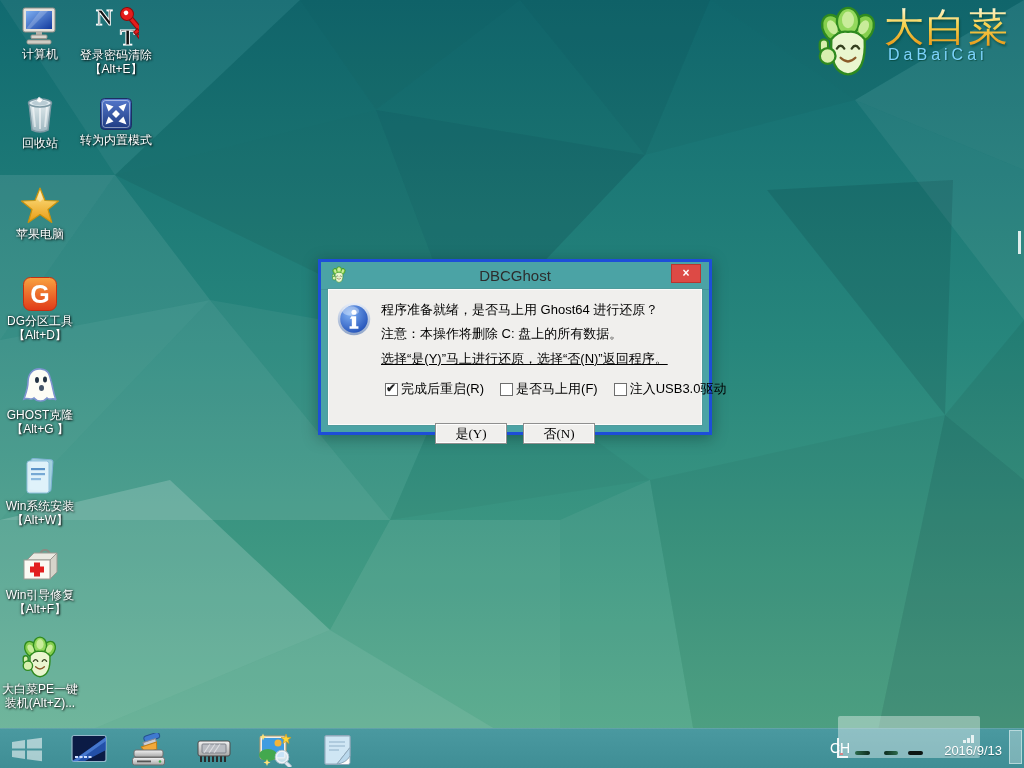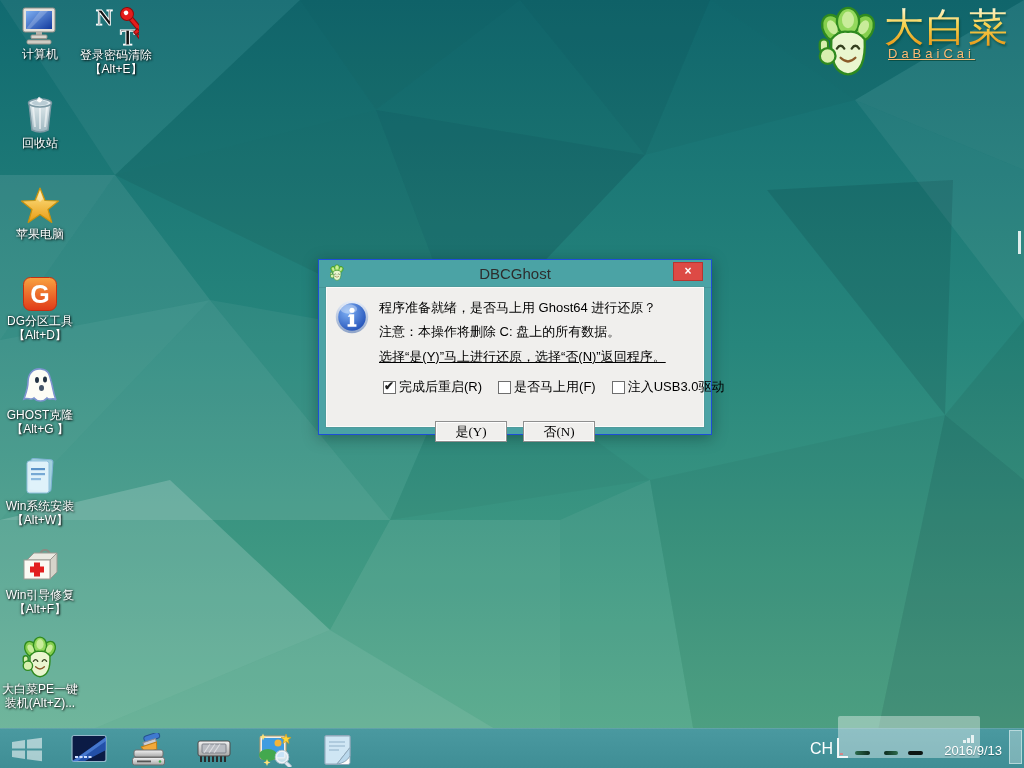--- a/index.html
+++ b/index.html
@@ -13,26 +13,26 @@
   .dicon .lbl{display:block;color:#fff;font-size:12px;line-height:14px;
     text-shadow:1px 1px 2px rgba(0,0,0,.85),0 0 3px rgba(0,0,0,.6);}
 
   
   #logo{position:absolute;left:818px;top:6px;z-index:2;display:flex;align-items:flex-start;}
   #logo .mascot{margin-right:6px;}
   #logo .ttl{font-size:40px;font-weight:normal;line-height:42px;letter-spacing:2px;
     background:linear-gradient(#fff6d0 5%,#f7d24e 45%,#e89a1a 95%);
     -webkit-background-clip:text;background-clip:text;color:transparent;
     filter:drop-shadow(1px 2px 1px rgba(0,60,45,.55));}
-  #logo .sub{font-size:13px;color:#fdba74;letter-spacing:4px;margin-top:-2px;padding-left:4px;
-    text-shadow:1px 1px 1px rgba(0,60,45,.6);text-decoration:underline;}
+  #logo .sub{font-size:16px;color:#7dd3fc;letter-spacing:4px;margin-top:-2px;padding-left:4px;
+    text-shadow:1px 1px 1px rgba(0,60,45,.6);}
 
   
   #dialog{position:absolute;left:318px;top:259px;width:394px;height:176px;
-    background:#4ba3a5;border:1px solid #1d4ed8;box-sizing:border-box;
+    background:#4ba3a5;border:3px solid #1d4ed8;box-sizing:border-box;
     box-shadow:0 3px 14px rgba(0,20,20,.35);z-index:10;}
   #dlg-titlebar{position:absolute;left:0;top:0;right:0;height:27px;
     border-bottom:1px solid rgba(0,0,0,.08);}
   #dlg-title{position:absolute;left:0;right:0;top:5px;text-align:center;
     font-size:15px;color:#2d2d2d;}
   #dlg-cabbage{position:absolute;left:11px;top:4px;}
   #dlg-close{position:absolute;right:8px;top:2px;width:30px;height:19px;
     background:#dd4a45;border:1px solid #b83530;box-sizing:border-box;
     color:#fff;font-size:12px;font-weight:bold;text-align:center;line-height:17px;}
   #dlg-content{position:absolute;left:7px;right:7px;top:27px;bottom:7px;
@@ -51,21 +51,21 @@
     box-shadow:inset 0 0 0 1px #fdfdfd;}
 
   
   #taskbar{position:absolute;left:0;bottom:0;width:1024px;height:40px;
     background:linear-gradient(#4a99a0,#3f8e95);border-top:1px solid rgba(255,255,255,.18);
     box-sizing:border-box;z-index:5;}
   .tb-ic{position:absolute;top:5px;}
   #tray-tooltip{position:absolute;left:838px;top:716px;width:142px;height:42px;
     background:rgba(255,255,255,.38);border-radius:2px;z-index:6;}
   .tray-txt{position:absolute;color:#fff;z-index:7;}
-  #tray-lang{left:810px;top:740px;font-size:16px;}
+  #tray-lang{left:830px;top:740px;font-size:14px;}
   #tray-date{left:928px;top:743px;width:74px;font-size:13px;text-align:right;
     text-shadow:0 1px 1px rgba(0,40,40,.4);}
   .tray-dash{position:absolute;height:4px;border-radius:2px;z-index:7;}
   #dash1{left:855px;top:751px;width:15px;background:linear-gradient(90deg,#2c6b4b,#0d2a1e);}
   #dash2{left:884px;top:751px;width:14px;background:linear-gradient(90deg,#0d2a1e,#2c6b4b);}
   #dash3{left:908px;top:751px;width:15px;background:#0c1512;}
   #signal{position:absolute;left:963px;top:735px;z-index:7;display:flex;align-items:flex-end;gap:1.5px;}
   #signal i{display:block;width:2.5px;background:rgba(255,255,255,.8);}
   #show-desktop{position:absolute;left:1009px;top:730px;width:13px;height:34px;
     background:rgba(255,255,255,.30);border:1px solid rgba(230,245,245,.55);box-sizing:border-box;z-index:7;}
@@ -220,20 +220,35 @@
       <path d="M7 9 L10 36 Q18 40 26 36 L29 9" fill="url(#binGrad)" stroke="#7d99a4" stroke-width="1.5"></path>
       <path d="M11 13 L13 33 M18 14 L18 35 M25 13 L23 33" stroke="rgba(255,255,255,0.55)" stroke-width="2" fill="none"></path>
       <ellipse cx="18" cy="9" rx="11.5" ry="4" fill="#dfeaee" stroke="#7d99a4" stroke-width="1.5"></ellipse>
       <ellipse cx="18" cy="9" rx="8" ry="2.5" fill="#b9ccd4"></ellipse>
       <polygon points="14,7 17,3 21,6 18,9" fill="#fdfdfb" stroke="#c2d2d8" stroke-width="0.8"></polygon>
     </svg>
     <span class="lbl">回收站</span>
     <span class="lbl"></span>
   </div>
 
+  <div class="dicon" style="left:76px;top:97px">
+    <svg class="ic" width="34" height="34">
+      <rect x="1.5" y="1.5" width="31" height="31" rx="4" fill="url(#sqGrad)" stroke="#1c2f63"></rect>
+      <rect x="3.5" y="3.5" width="27" height="27" rx="3" fill="none" stroke="rgba(255,255,255,0.45)"></rect>
+      <g fill="#fff">
+        <polygon points="6.5,6.5 14.5,9.5 9.5,14.5"></polygon>
+        <polygon points="27.5,6.5 19.5,9.5 24.5,14.5"></polygon>
+        <polygon points="6.5,27.5 14.5,24.5 9.5,19.5"></polygon>
+        <polygon points="27.5,27.5 19.5,24.5 24.5,19.5"></polygon>
+        <rect x="14.2" y="14.2" width="5.6" height="5.6" transform="rotate(45 17 17)"></rect>
+      </g>
+    </svg>
+    <span class="lbl">转为内置模式</span>
+    <span class="lbl"></span>
+  </div>
 
   <div class="dicon" style="left:0;top:187px">
     <svg class="ic" width="40" height="38">
       <polygon points="20,1 25,13.5 38.5,14 28,22.5 31.8,35.5 20,27.5 8.2,35.5 12,22.5 1.5,14 15,13.5" fill="url(#goldG)" stroke="#c9920f" stroke-width="1.2" stroke-linejoin="round"></polygon>
       <polygon points="20,4 23,12 20,15 17,12" fill="rgba(255,255,255,0.4)"></polygon>
     </svg>
     <span class="lbl">苹果电脑</span>
     <span class="lbl"></span>
   </div>
 

